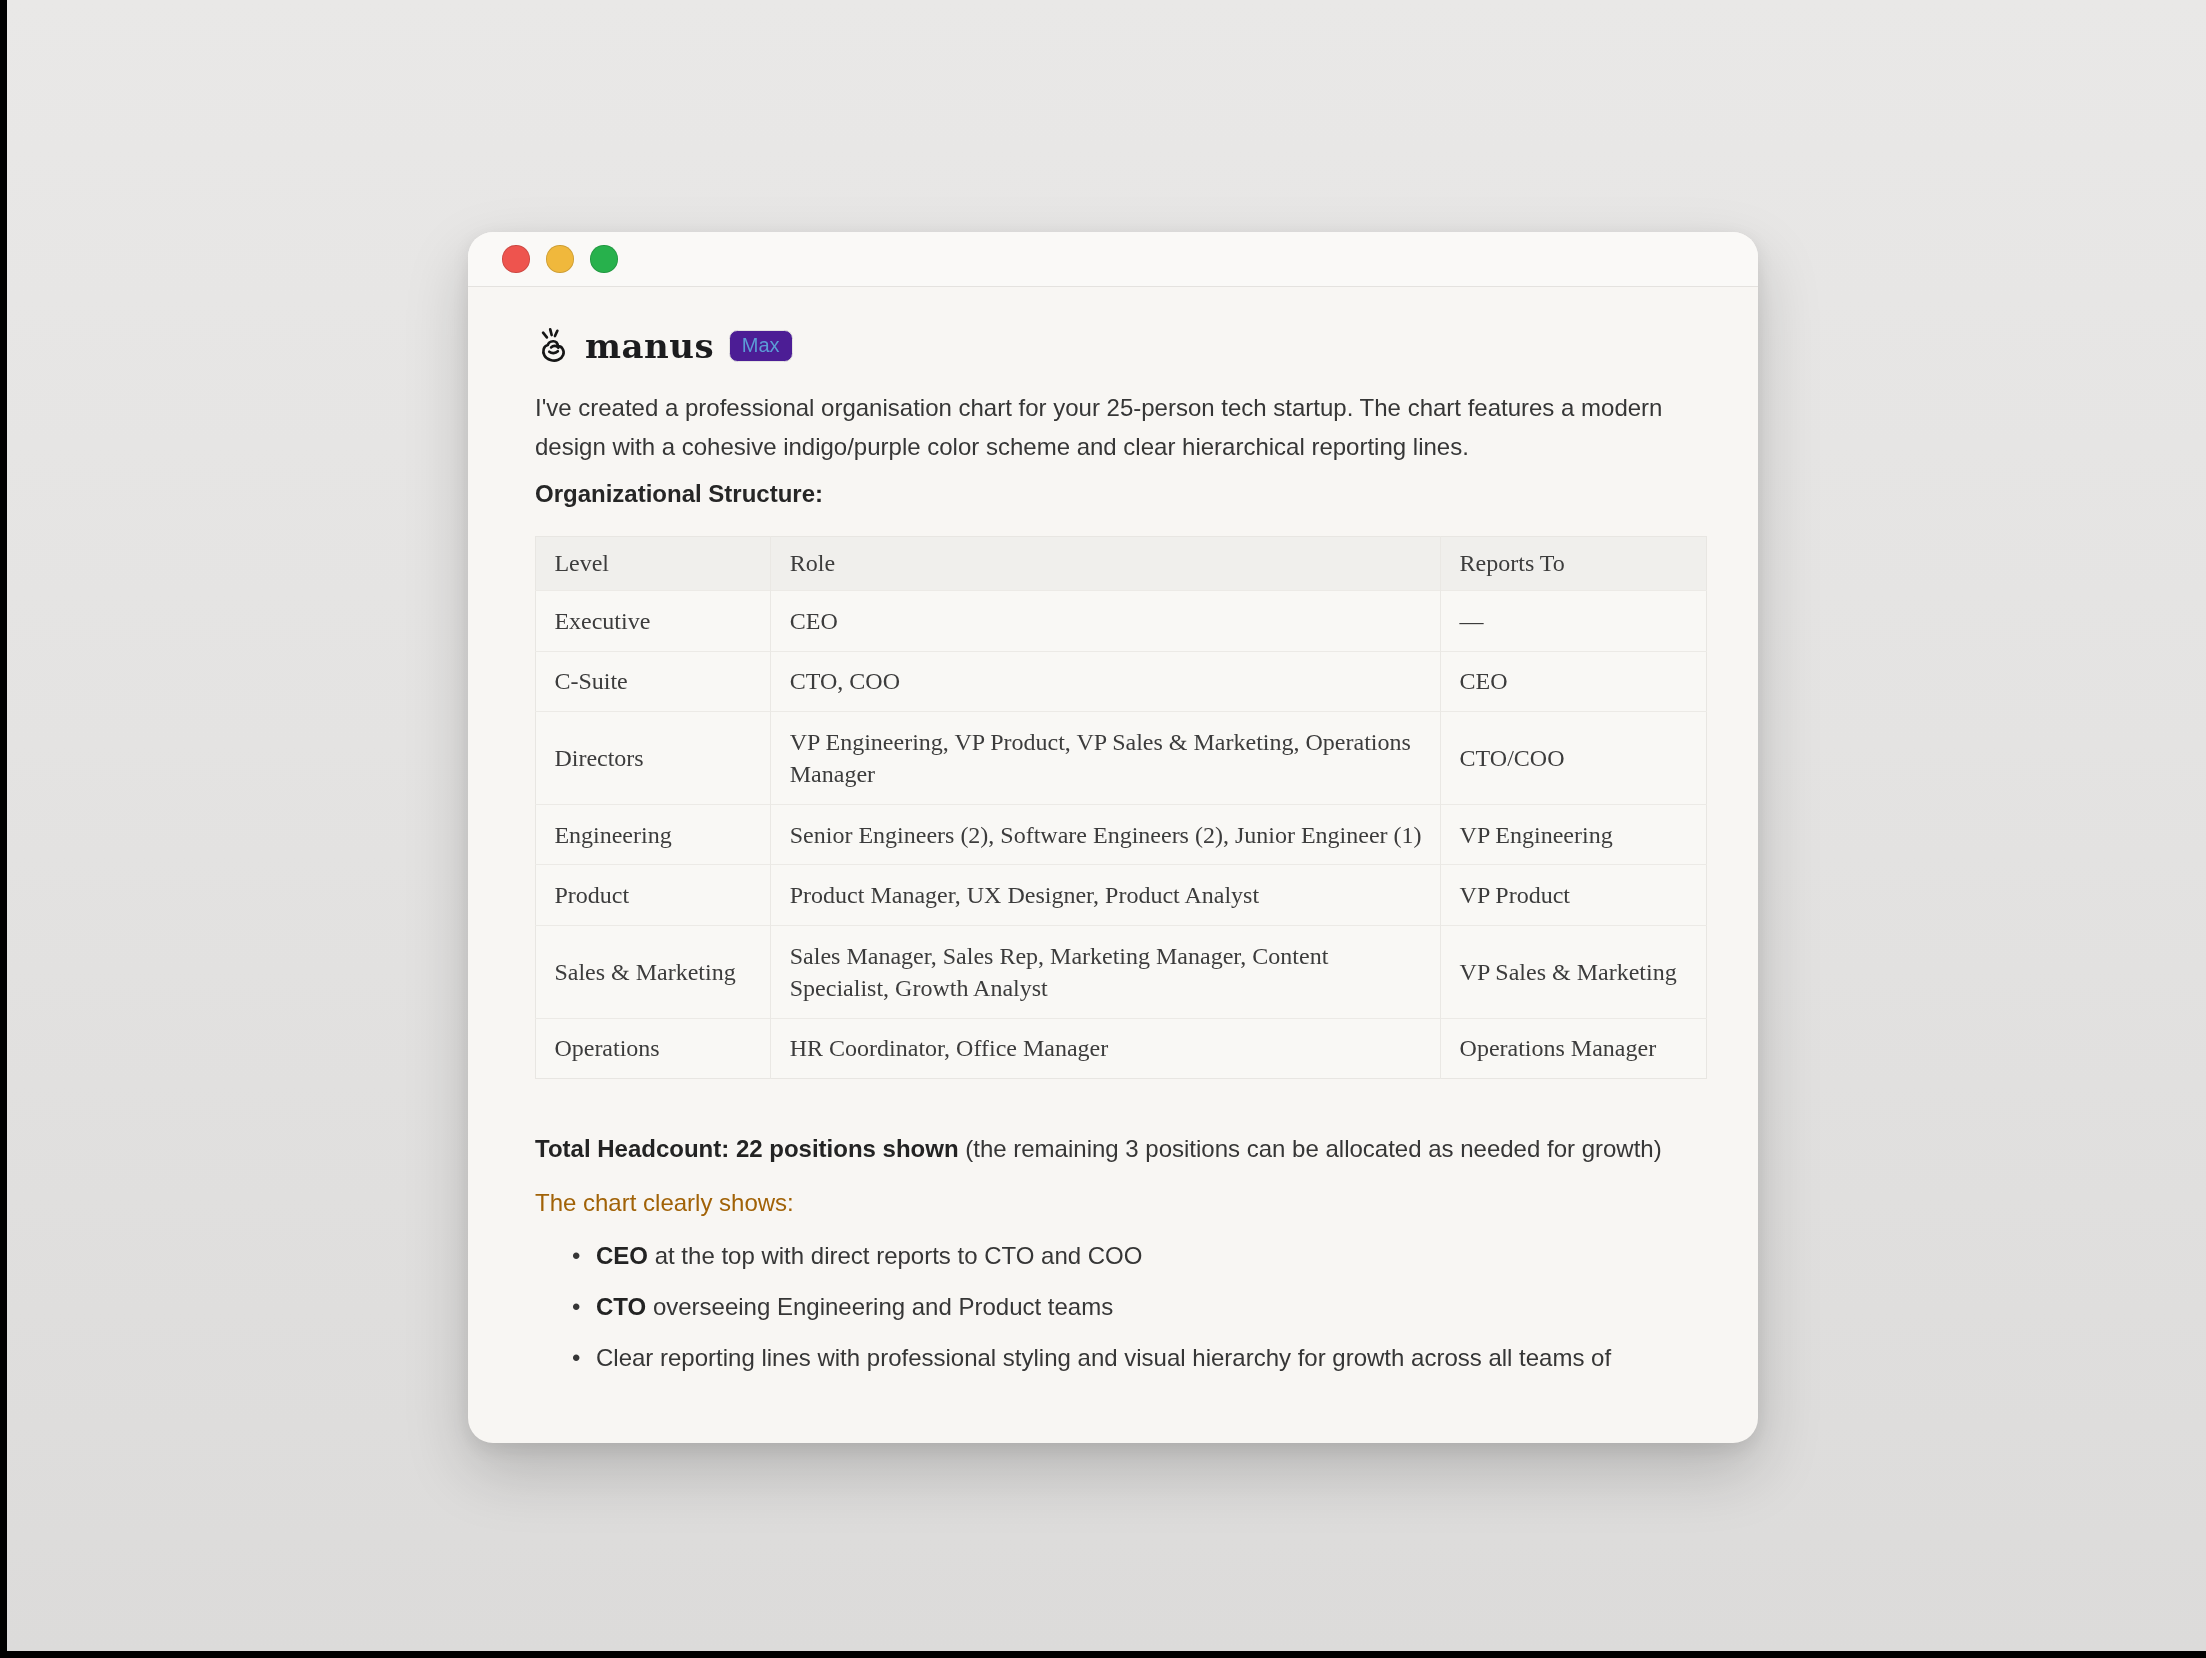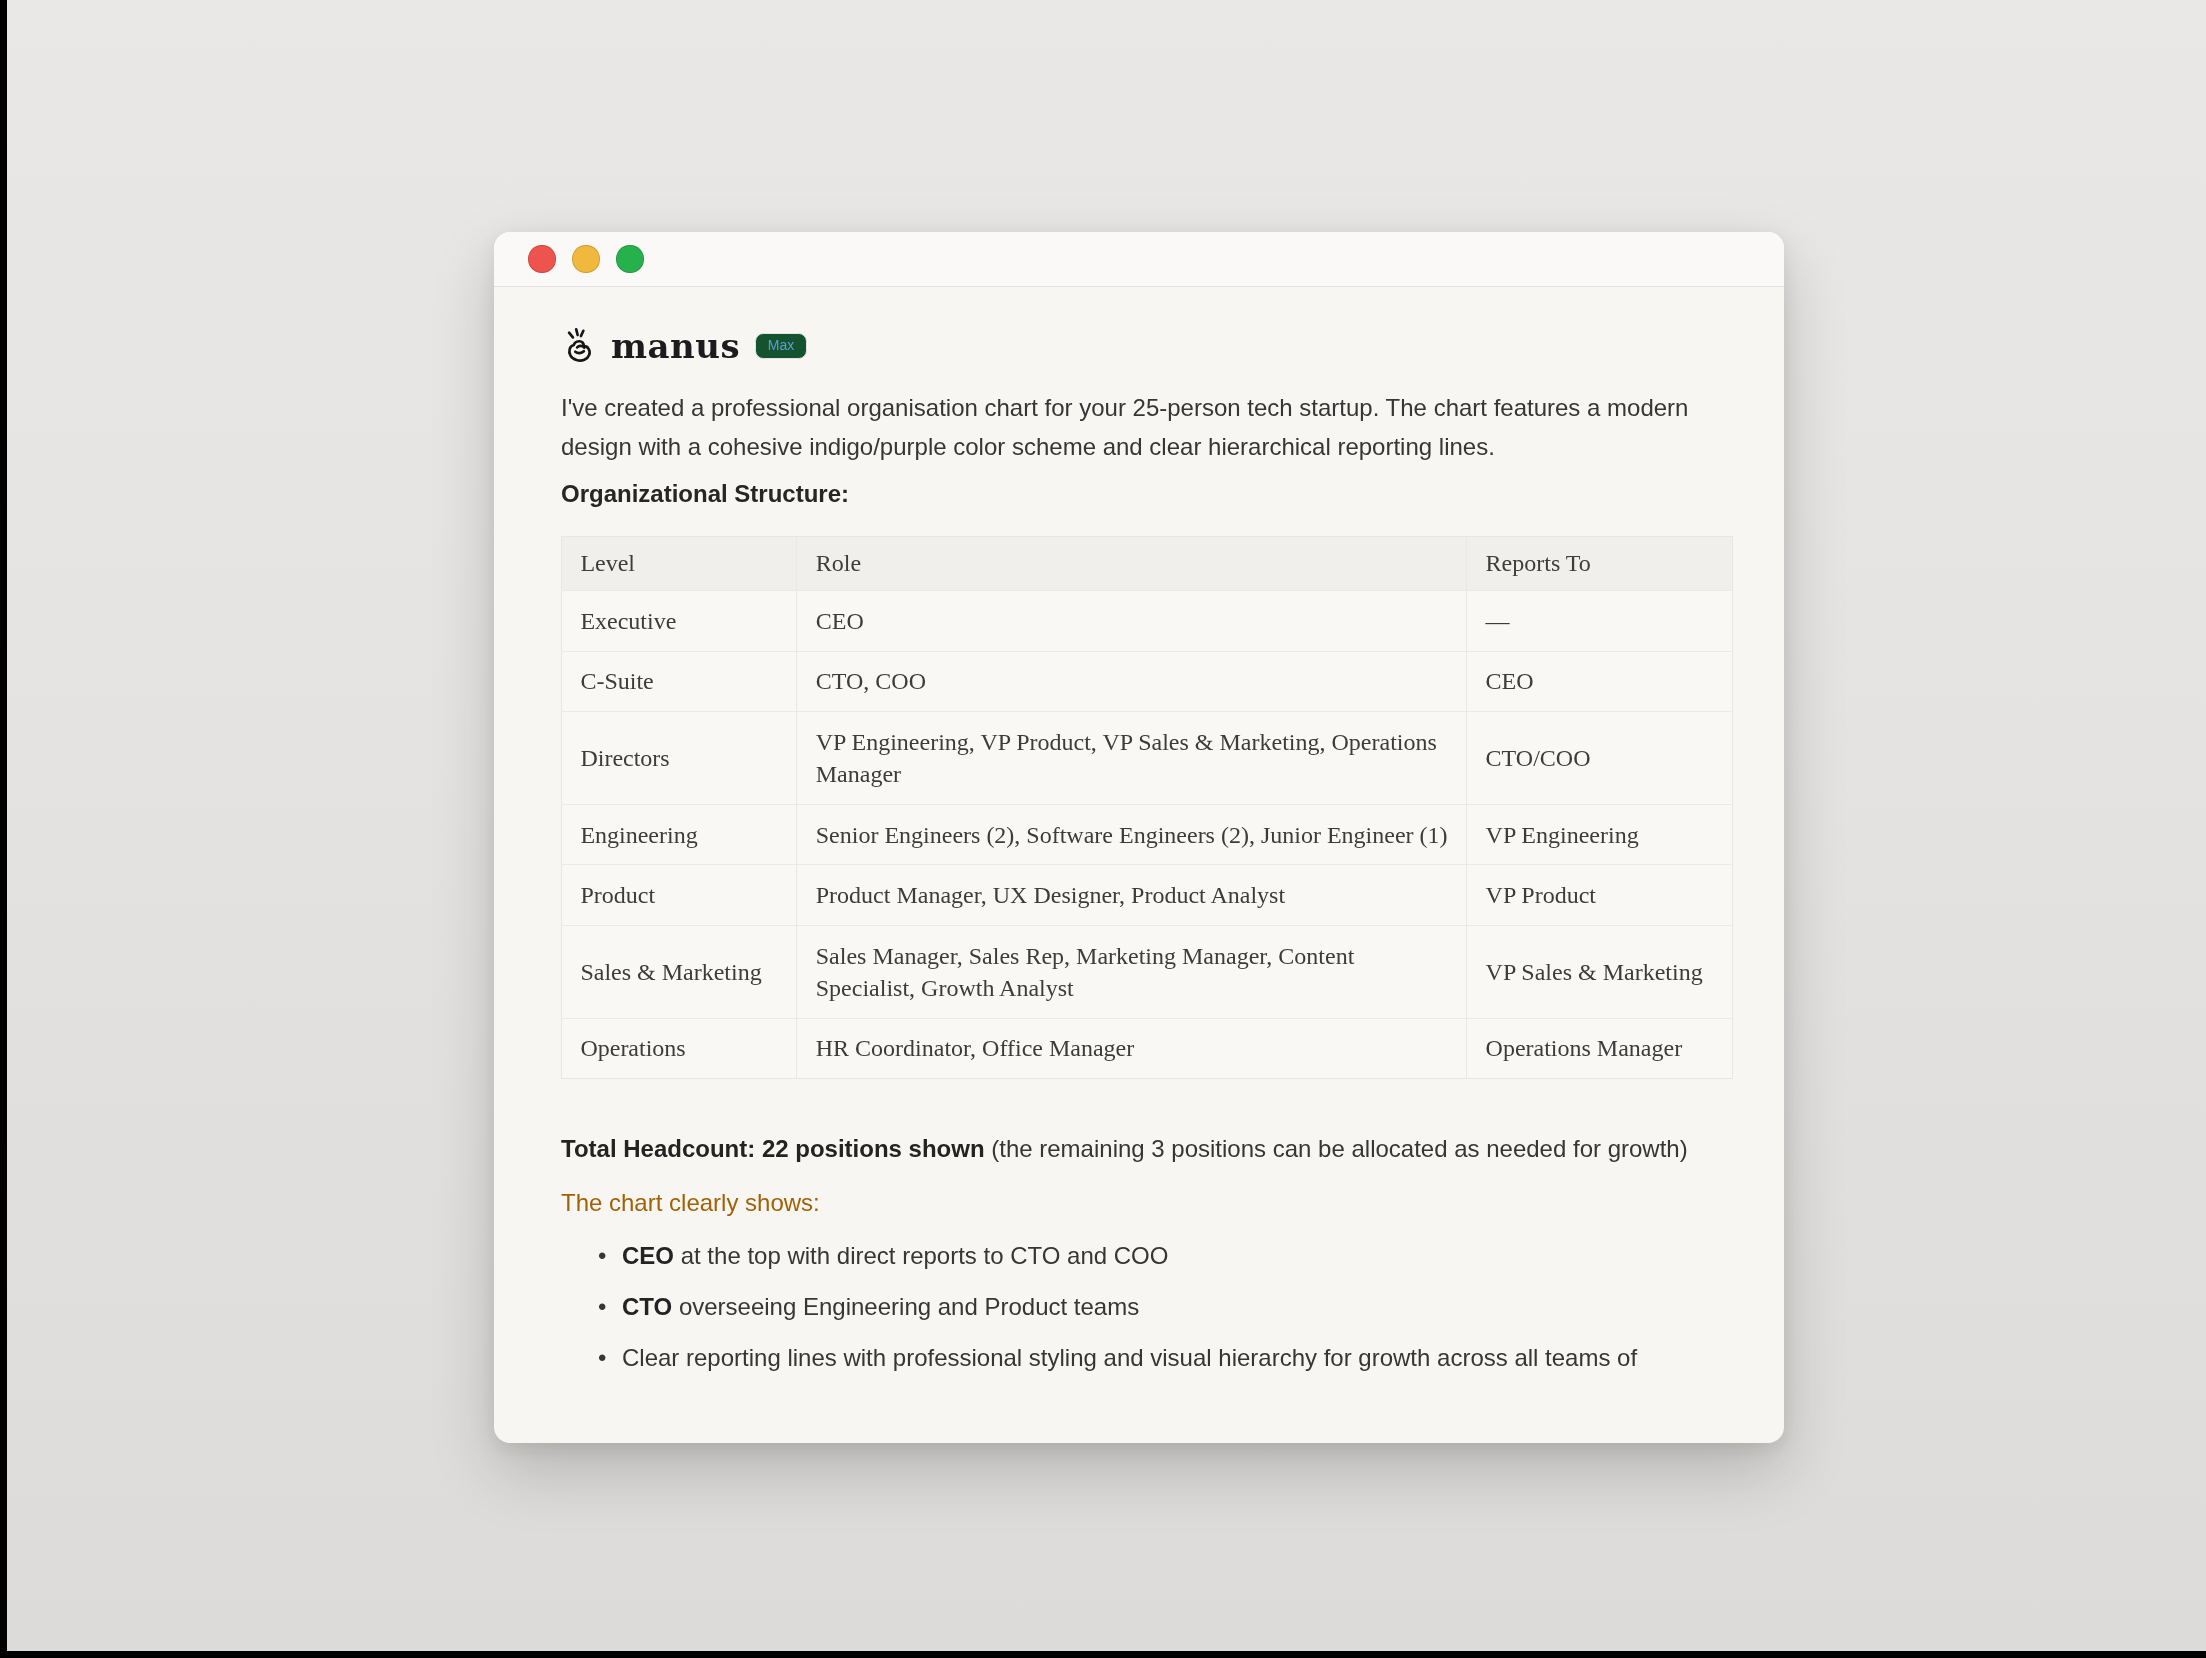--- a/index.html
+++ b/index.html
@@ -10,24 +10,23 @@
     position:relative;
     overflow:hidden;
   }
   .backdrop {
     position:absolute; left:7.3px; top:0; width:2199px; height:1651px;
     background:linear-gradient(180deg,#e9e8e7 0%, #e4e3e2 45%, #dcdbda 100%);
   }
   .window {
     position:absolute; left:468px; top:232px; width:1290px; height:1211px;
     background:#f8f6f3;
-    border-radius:16px;
+    border-radius:25px;
     box-shadow:0 27.5px 64px rgba(0,0,0,0.18), 0 5.5px 18.4px rgba(0,0,0,0.08);
     overflow:hidden;
-    margin-left:26px;
   }
   .titlebar {
     height:55px; background:#faf9f7;
     border-bottom:0.9px solid #e4e2df;
     display:flex; align-items:center; padding-left:34px;
   }
   .dot {
     width:27.5px; height:27.5px; border-radius:50%;
     margin-right:16.5px; border:none; padding:0; cursor:default;
     box-shadow:inset 0 0 0 0.9px rgba(0,0,0,0.14);
@@ -38,21 +37,21 @@
 
   .content { padding:0 51px 0 67px; }
 
   .brand-row { margin-top:37px; display:flex; align-items:center; height:44px; }
   .logo-icon { width:39px; height:40px; margin-right:11px; flex:0 0 auto; }
   .wordmark {
     font-family:"DejaVu Serif", serif; font-weight:700; font-size:34px;
     color:#1c1c1e; letter-spacing:0.5px; margin-right:14.7px;
   }
   .badge {
-    font-size:14px; color:#5b9cd6; background:#14532d;
+    font-size:20px; color:#5b9cd6; background:#4c1d95;
     border:1.4px solid #e4e3e1; border-radius:8.3px;
     padding:3.7px 12px 5.5px; font-weight:500; line-height:1;
   }
 
   .intro { margin-top:20px; font-size:24px; line-height:39px; color:#363636; }
   .section-heading { margin-top:12px; font-size:24px; line-height:31px; font-weight:700; color:#262626; }
 
   .org-table {
     margin-top:27px; width:100%;
     border-collapse:collapse;

